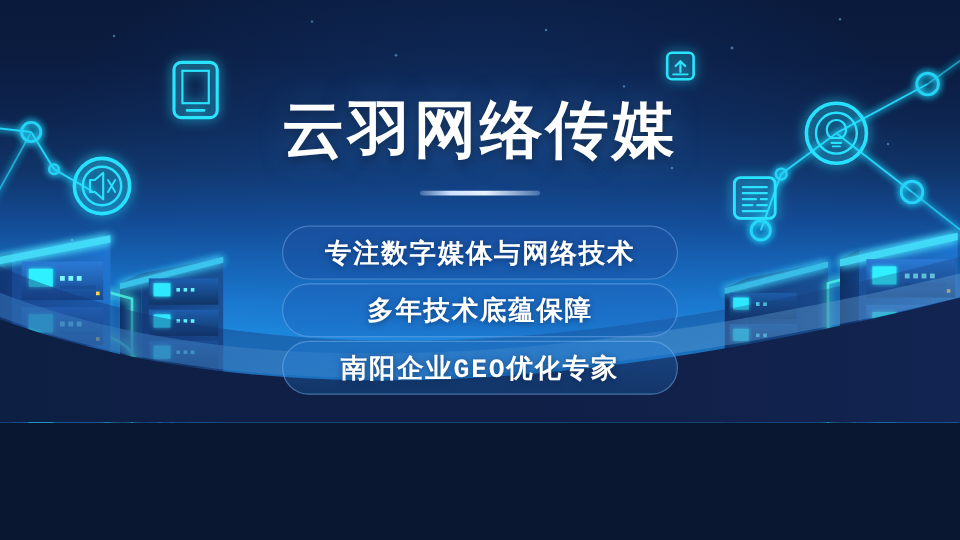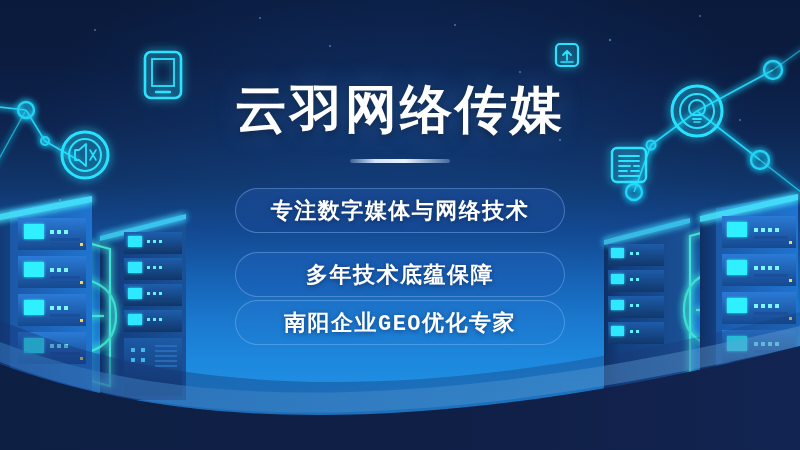--- a/index.html
+++ b/index.html
@@ -4,21 +4,21 @@
 <style>
   * { margin:0; padding:0; box-sizing:border-box; }
   html,body { background:#0a1730; }
   body {
     width:800px; height:450px; overflow:hidden; position:relative;
     font-family:"Liberation Sans","DejaVu Sans",sans-serif;
   }
 
   
   #banner {
-    position:absolute; inset:0; width:800px; height:450px; overflow:hidden;
+    position:absolute; inset:0; width:800px; height:352px; overflow:hidden;
     background:linear-gradient(180deg,
       #0a1a3c 0%, #0b1c40 14%, #0d2550 28%, #103468 40%,
       #134a93 52%, #1663b5 62%, #1b7ad0 72%, #1d88dd 80%, #1f90e3 88%, #1f93e6 100%);
   }
 
   
   .vignette { position:absolute; inset:0; background:
       radial-gradient(ellipse 520px 260px at 400px 120px, rgba(24,86,170,.30), rgba(0,0,0,0) 70%);
       pointer-events:none; }
 
@@ -46,21 +46,21 @@
     display:flex; flex-direction:column; align-items:center; gap:3px;
   }
   .pill {
     width:330px; height:45px; border-radius:23px;
     display:flex; align-items:center; justify-content:center;
     color:#ffffff; font-size:22px; font-weight:bold; letter-spacing:1.5px;
     border:1px solid rgba(150,200,255,.38);
     text-shadow:0 1px 5px rgba(0,20,60,.55);
   }
   .pill-1 { background:linear-gradient(180deg, rgba(32,82,164,.50), rgba(24,70,150,.34)); }
-  .pill-2 { background:linear-gradient(180deg, rgba(30,96,185,.48), rgba(26,92,180,.30));margin-top:16px; }
+  .pill-2 { background:linear-gradient(180deg, rgba(30,96,185,.48), rgba(26,92,180,.30)); }
   .pill-3 { background:linear-gradient(180deg, rgba(34,120,208,.42), rgba(32,124,214,.24));font-family:Liberation Mono, monospace; }
 
   
   #wave-layer { position:absolute; left:0; bottom:0; width:800px; height:160px; z-index:15; }
 </style>
 </head>
 <body>
 
 <div id="banner">
 

